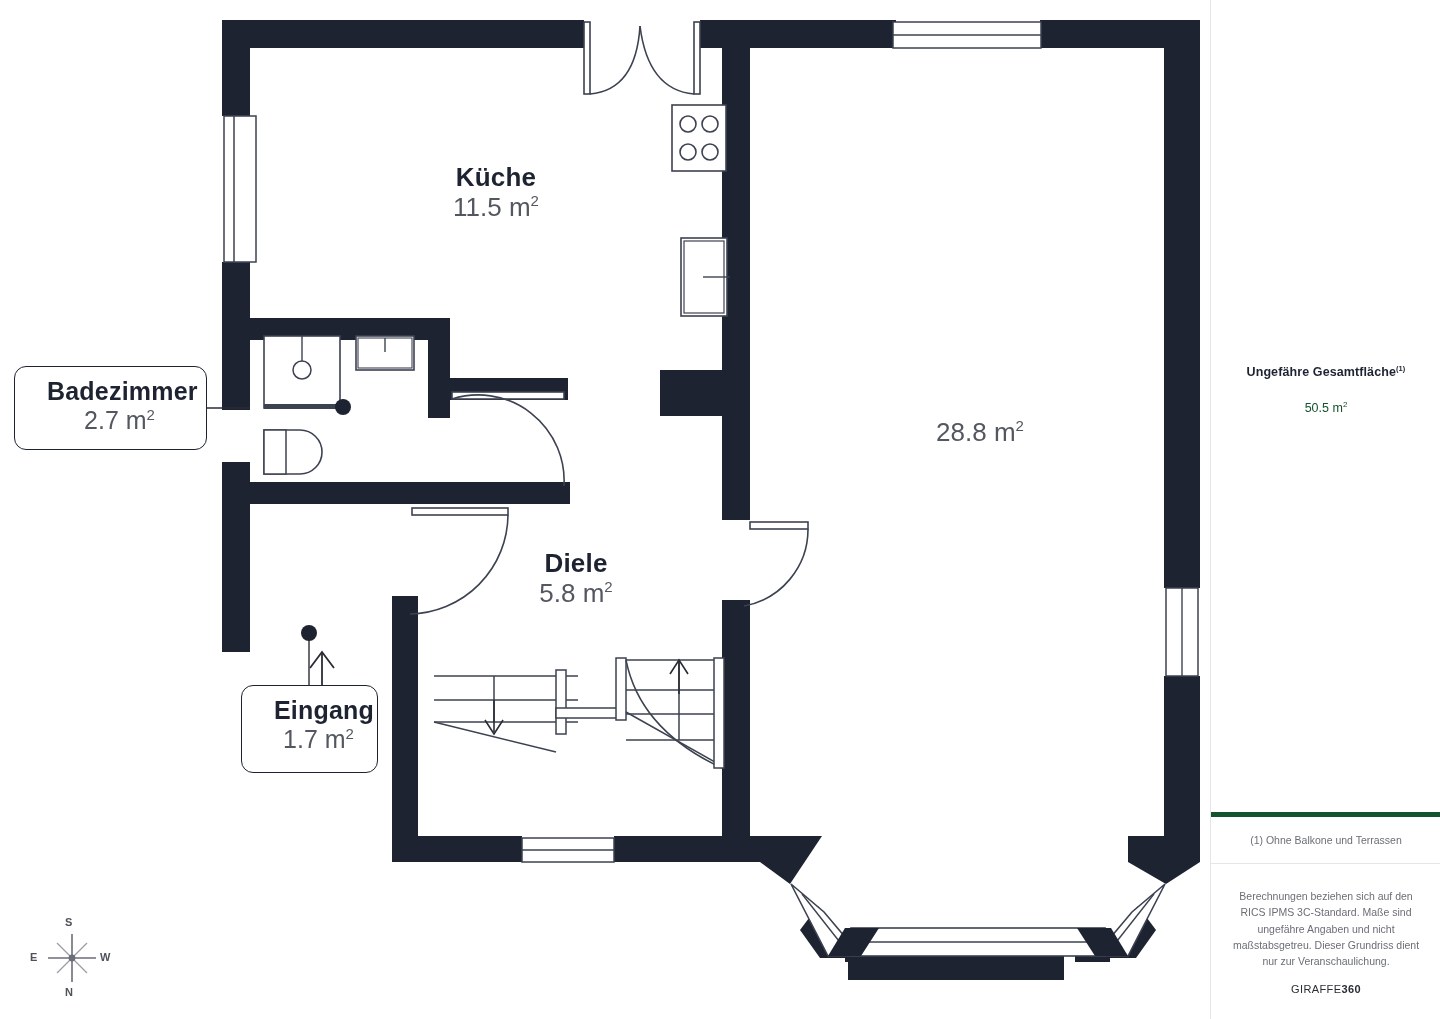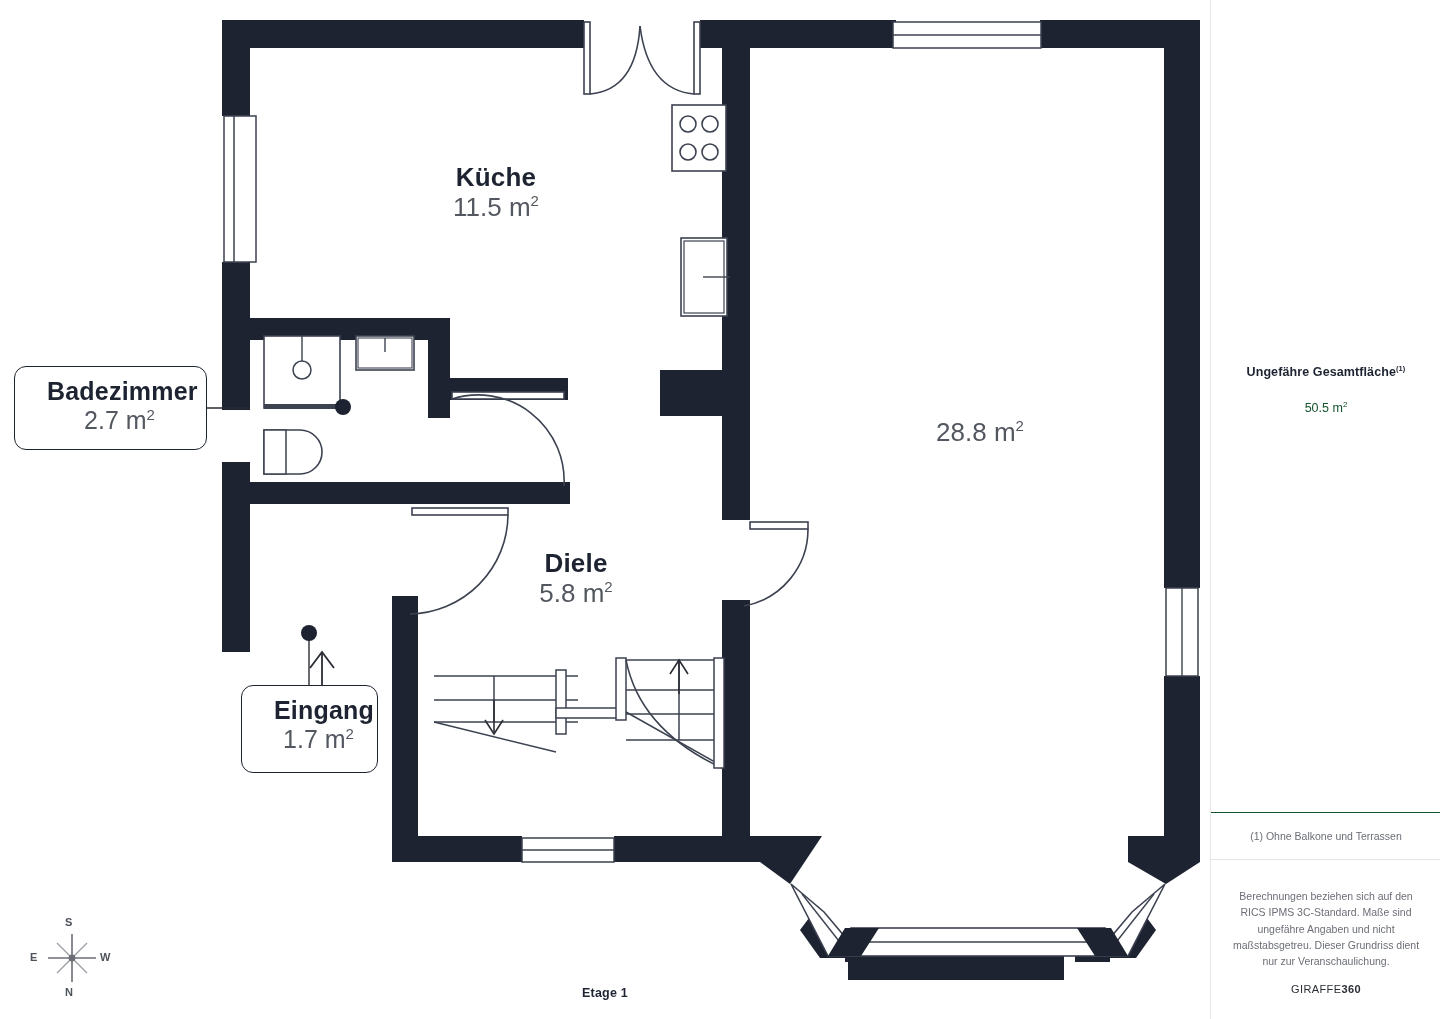--- a/index.html
+++ b/index.html
@@ -70,21 +70,21 @@
     font-size: 8px;
     vertical-align: super;
   }
 
   .footnote-block {
     position: absolute;
     left: 0;
     top: 812px;
     width: 230px;
     box-sizing: border-box;
-    border-top: 1px solid #14532d;
+    border-top: 5px solid #14532d;
     border-bottom: 1px solid #e6e6e8;
     padding: 16px 10px 16px 10px;
     text-align: center;
   }
   .footnote-text {
     font-size: 10.5px;
     color: #6b6e76;
     line-height: 1.35;
   }
 
@@ -392,21 +392,20 @@
   <div class="callout" style="left:14px; top:366px; width:193px; height:84px;">
     <div class="room-name">Badezimmer</div>
     <div class="room-area"><span>2.7 m</span><sup>2</sup></div>
   </div>
 
   <div class="callout" style="left:241px; top:685px; width:137px; height:88px;">
     <div class="room-name">Eingang</div>
     <div class="room-area"><span>1.7 m</span><sup>2</sup></div>
   </div>
 
-  <div class="floor-caption">Etage 1</div>
 
   <div class="compass">
     <svg width="96" height="86" viewBox="0 0 96 86" xmlns="http://www.w3.org/2000/svg">
       <g stroke="#6b6e76" stroke-width="1.6">
         <line x1="48" y1="18" x2="48" y2="66"></line>
         <line x1="24" y1="42" x2="72" y2="42"></line>
       </g>
       <g stroke="#9b9ea6" stroke-width="1.3">
         <line x1="33" y1="27" x2="63" y2="57"></line>
         <line x1="63" y1="27" x2="33" y2="57"></line>

